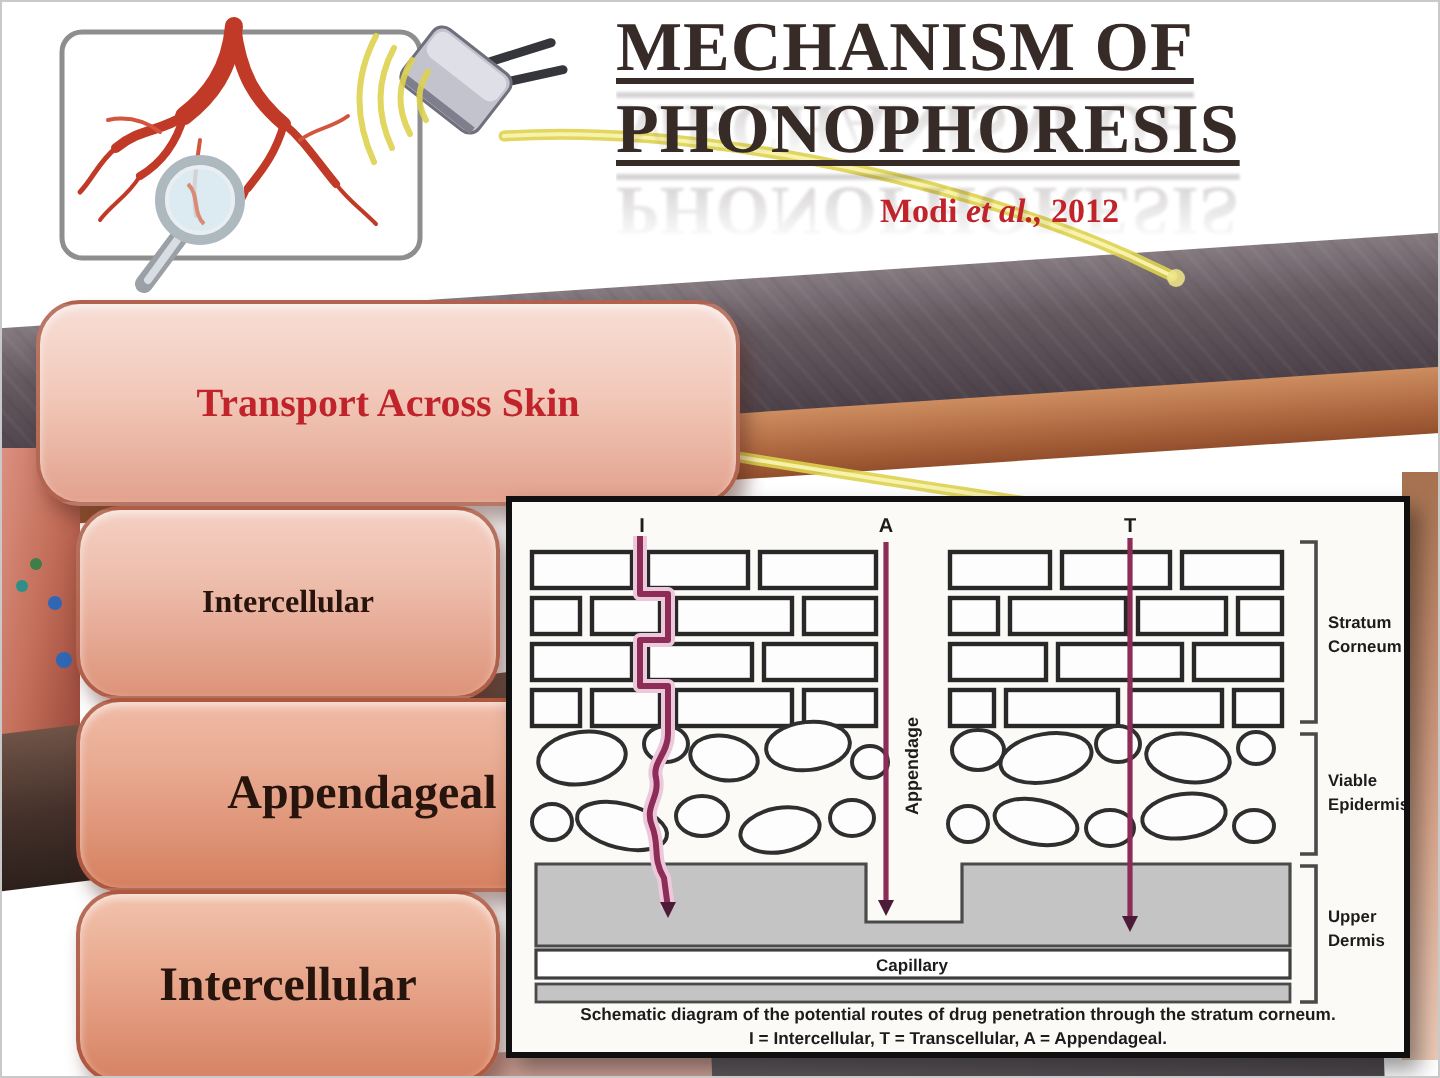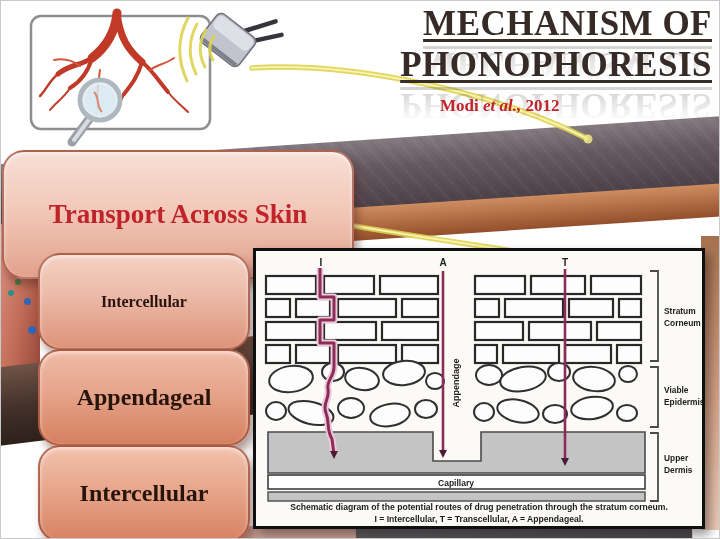--- a/index.html
+++ b/index.html
@@ -55,21 +55,21 @@
   }
 
   
   .wave-arcs{position:absolute;left:0;top:0;z-index:3;}
 
   
   .illustration{position:absolute;left:0;top:0;z-index:4;}
 
   
   .title-block{
-    position:absolute;left:308px;top:3px;width:404px;text-align:right;z-index:5;
+    position:absolute;left:308px;top:3px;width:404px;text-align:left;z-index:5;
     font-family:"Liberation Serif",serif;font-weight:bold;color:var(--title-color);
   }
   .tl-wrap{position:relative;height:41px;}
   .title-line{
     font-size:35px;line-height:41px;letter-spacing:.5px;white-space:nowrap;
     text-decoration:underline;text-decoration-thickness:3px;text-underline-offset:4px;
   }
   .title-reflection{
     position:absolute;left:0;right:0;top:100%;height:41px;
     font-size:35px;line-height:41px;letter-spacing:.5px;white-space:nowrap;
@@ -87,33 +87,33 @@
 
   
   .pill{
     position:absolute;z-index:6;border-radius:22px;
     display:flex;align-items:center;justify-content:center;text-align:center;
     font-family:"Liberation Serif",serif;font-weight:bold;
     border:2px solid rgba(150,64,44,.65);
     box-shadow:4px 7px 9px rgba(80,40,30,.45), inset 0 2px 4px rgba(255,255,255,.6);
   }
   #box-transport{
-    left:2px;top:150px;width:292px;height:99px;
+    left:18px;top:150px;width:292px;height:99px;
     background:linear-gradient(180deg,#f7ded6 0%,#f2c9ba 45%,#e2a18c 100%);
-    color:var(--accent-red);font-size:27px;line-height:1.2;padding:13px 28px;
+    color:var(--accent-red);font-size:20px;line-height:1.2;padding:0 28px;
   }
   #box-intercellular{
     left:38px;top:253px;width:208px;height:93px;
     background:linear-gradient(180deg,#f4d0c3 0%,#edbcab 40%,#dd9379 100%);
     color:#27140d;font-size:16px;
   }
   #box-appendageal{
     left:38px;top:349px;width:208px;height:93px;
     background:linear-gradient(180deg,#f0bba6 0%,#e7a78e 40%,#d5805f 100%);
-    color:#27140d;font-size:24px;
+    color:#27140d;font-size:24px;padding-left:37px;
   }
   #box-transcellular{
     left:38px;top:445px;width:208px;height:93px;
     background:linear-gradient(180deg,#f2c2ad 0%,#e9aa90 40%,#d78263 100%);
     color:#27140d;font-size:24px;
   }
 
   
   #diagram-panel{
     position:absolute;left:253px;top:248px;width:452px;height:281px;z-index:7;

